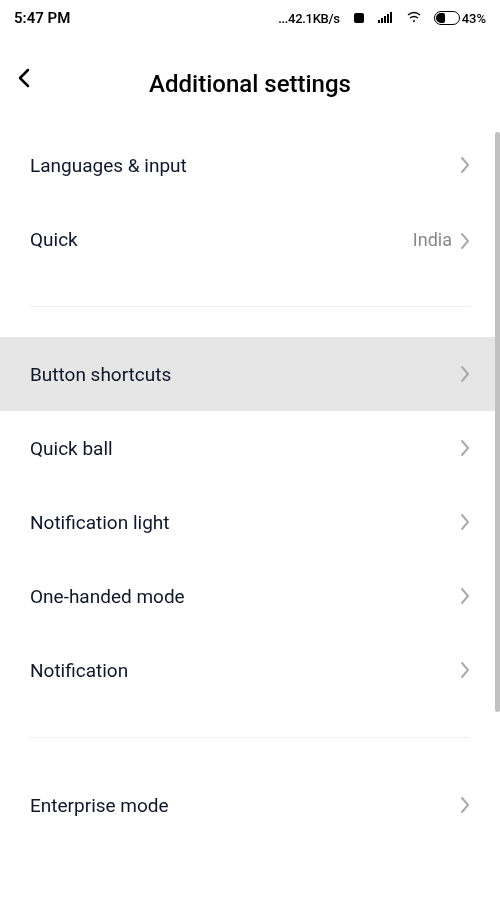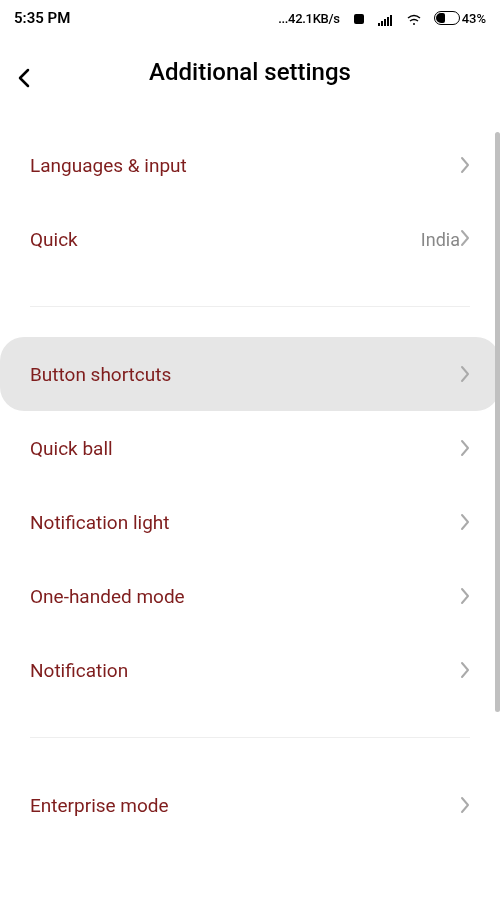--- a/index.html
+++ b/index.html
@@ -23,21 +23,21 @@
       padding: 0 14px;
       font-size: 15px;
       font-weight: 500;
       color: #000;
     }
     .status-left {
       font-weight: 600;
     }
     .status-right {
       display: flex;
-      align-items: flex-end;
+      align-items: flex-start;
       gap: 12px;
       font-size: 13px;
     }
     .status-right .speed {
       font-size: 13px;
       letter-spacing: -0.3px;
     }
     .status-right svg {
       display: block;
     }
@@ -57,21 +57,21 @@
       padding: 1px;
     }
     .battery-fill {
       width: 43%;
       height: 100%;
       background: #000;
       border-radius: 5px 2px 2px 5px;
     }
     .header {
       display: flex;
-      align-items: flex-start;
+      align-items: flex-end;
       padding: 22px 12px 30px 5px;
       position: relative;
     }
     .back-btn {
       width: 40px;
       height: 40px;
       display: flex;
       align-items: center;
       justify-content: center;
       cursor: pointer;
@@ -93,31 +93,30 @@
       display: flex;
       align-items: center;
       justify-content: space-between;
       padding: 0 30px 0 30px;
       cursor: pointer;
     }
     .list-item.highlighted {
       background: #e6e6e6;
       padding-left: 30px;
       padding-right: 30px;
-      border-radius: 24px;
     }
     .item-label {
       font-size: 19px;
-      color: #7f1d1d;
+      color: #0f172a;
       font-weight: 400;
     }
     .item-right {
       display: flex;
-      align-items: flex-start;
-      gap: 0;
+      align-items: flex-end;
+      gap: 8px;
     }
     .item-value {
       font-size: 18px;
       color: #888;
     }
     .chevron {
       width: 10px;
       height: 18px;
       flex-shrink: 0;
     }
@@ -136,21 +135,21 @@
       width: 5px;
       height: 580px;
       background: #c0c0c0;
       border-radius: 3px;
     }
   </style>
 </head>
 <body>
 
 <div class="status-bar">
-  <div class="status-left">5:35 PM</div>
+  <div class="status-left">5:47 PM</div>
   <div class="status-right">
     <span class="speed">...42.1KB/s</span>
     <span>
       <svg width="14" height="14" viewBox="0 0 14 14">
           <rect x="2" y="2" width="10" height="10" rx="2" fill="#000"></rect>
         </svg>
     </span>
     <span>
       <svg width="16" height="12" viewBox="0 0 16 12">
         <rect x="0" y="9" width="2" height="3" fill="#000"></rect>

